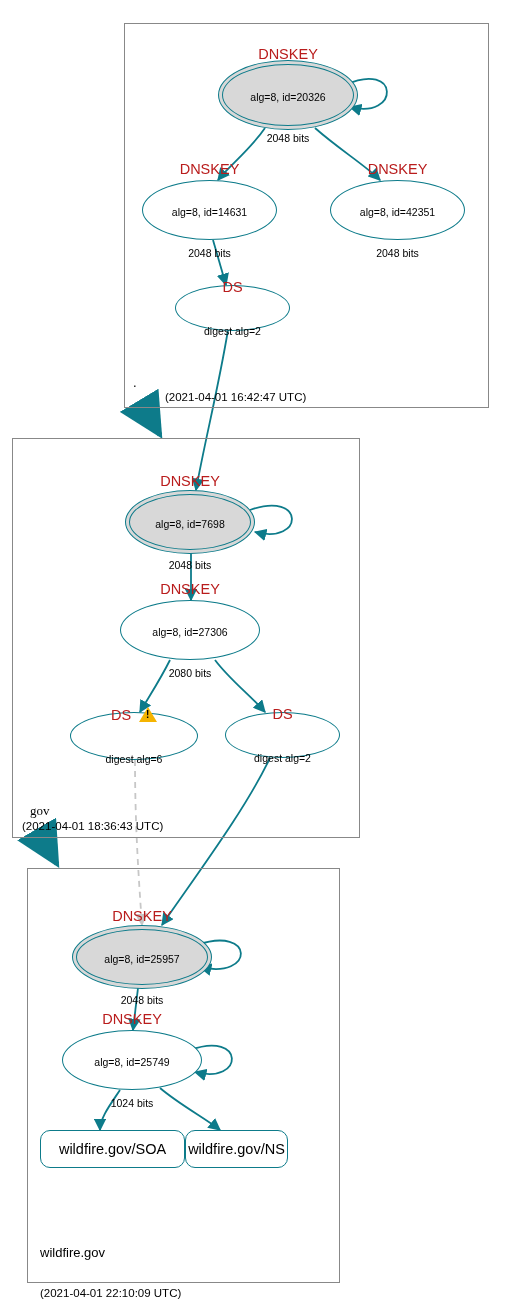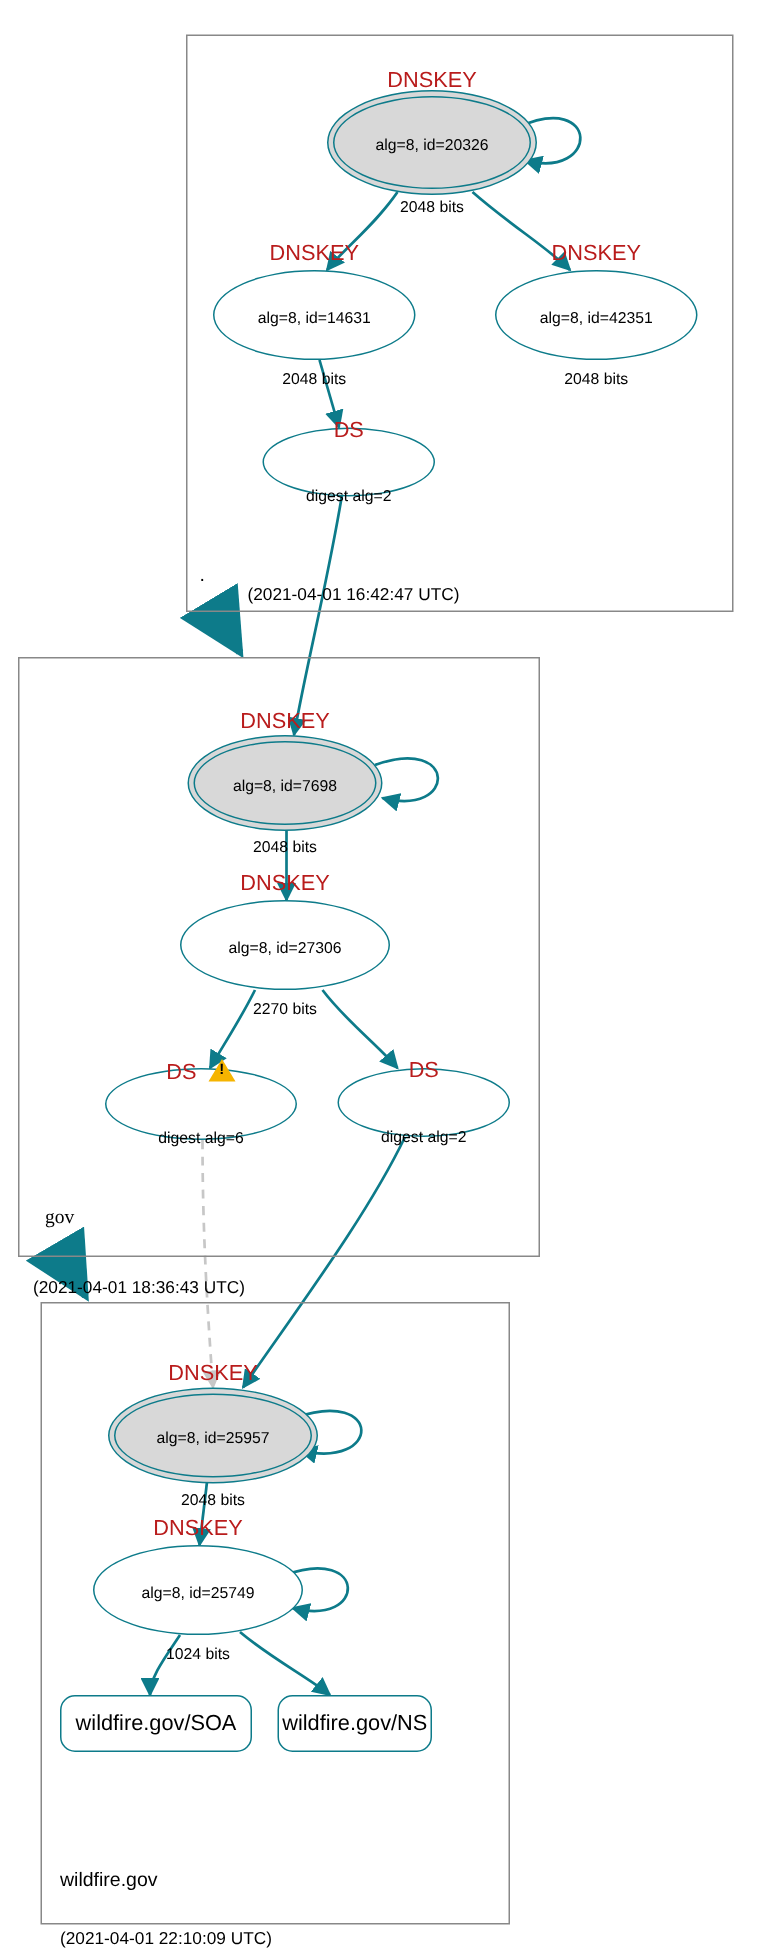--- a/index.html
+++ b/index.html
@@ -163,31 +163,31 @@
   <div class="sub">alg=8, id=42351</div>
   <div class="sub">2048 bits</div>
 </div>
 <div class="node" style="left:175px; top:285px; width:115px; height:46px;">
   <div class="title">DS</div>
   <div class="sub">digest alg=2</div>
 </div>
 
 <div class="zone-box" style="left:12px; top:438px; width:348px; height:400px;"></div>
 <div class="zone-label" style="left:30px; top:803px;font-family:Liberation Serif, serif;">gov</div>
-<div class="zone-timestamp" style="left:22px; top:820px;margin-top:33px;">(2021-04-01 18:36:43 UTC)</div>
+<div class="zone-timestamp" style="left:22px; top:820px;">(2021-04-01 18:36:43 UTC)</div>
 
 <div class="node ksk" style="left:125px; top:490px; width:130px; height:64px;">
   <div class="title">DNSKEY</div>
   <div class="sub">alg=8, id=7698</div>
   <div class="sub">2048 bits</div>
 </div>
 <div class="node" style="left:120px; top:600px; width:140px; height:60px;">
   <div class="title">DNSKEY</div>
   <div class="sub">alg=8, id=27306</div>
-  <div class="sub">2270 bits</div>
+  <div class="sub">2080 bits</div>
 </div>
 <div class="node" style="left:70px; top:712px; width:128px; height:48px;">
   <div class="title">
     <span>DS</span>
     <span class="warn-icon"></span>
   </div>
   <div class="sub">digest alg=6</div>
 </div>
 <div class="node" style="left:225px; top:712px; width:115px; height:46px;">
   <div class="title">DS</div>
@@ -201,18 +201,18 @@
 <div class="node ksk" style="left:72px; top:925px; width:140px; height:64px;">
   <div class="title">DNSKEY</div>
   <div class="sub">alg=8, id=25957</div>
   <div class="sub">2048 bits</div>
 </div>
 <div class="node" style="left:62px; top:1030px; width:140px; height:60px;">
   <div class="title">DNSKEY</div>
   <div class="sub">alg=8, id=25749</div>
   <div class="sub">1024 bits</div>
 </div>
-<div class="rect-node" style="left:40px; top:1130px; width:128px; height:38px;">
+<div class="rect-node" style="left:40px; top:1130px; width:145px; height:38px;">
   <span>wildfire.gov/SOA</span>
 </div>
 <div class="rect-node" style="left:185px; top:1130px; width:103px; height:38px;">
   <span>wildfire.gov/NS</span>
 </div>
 
 </body></html>

